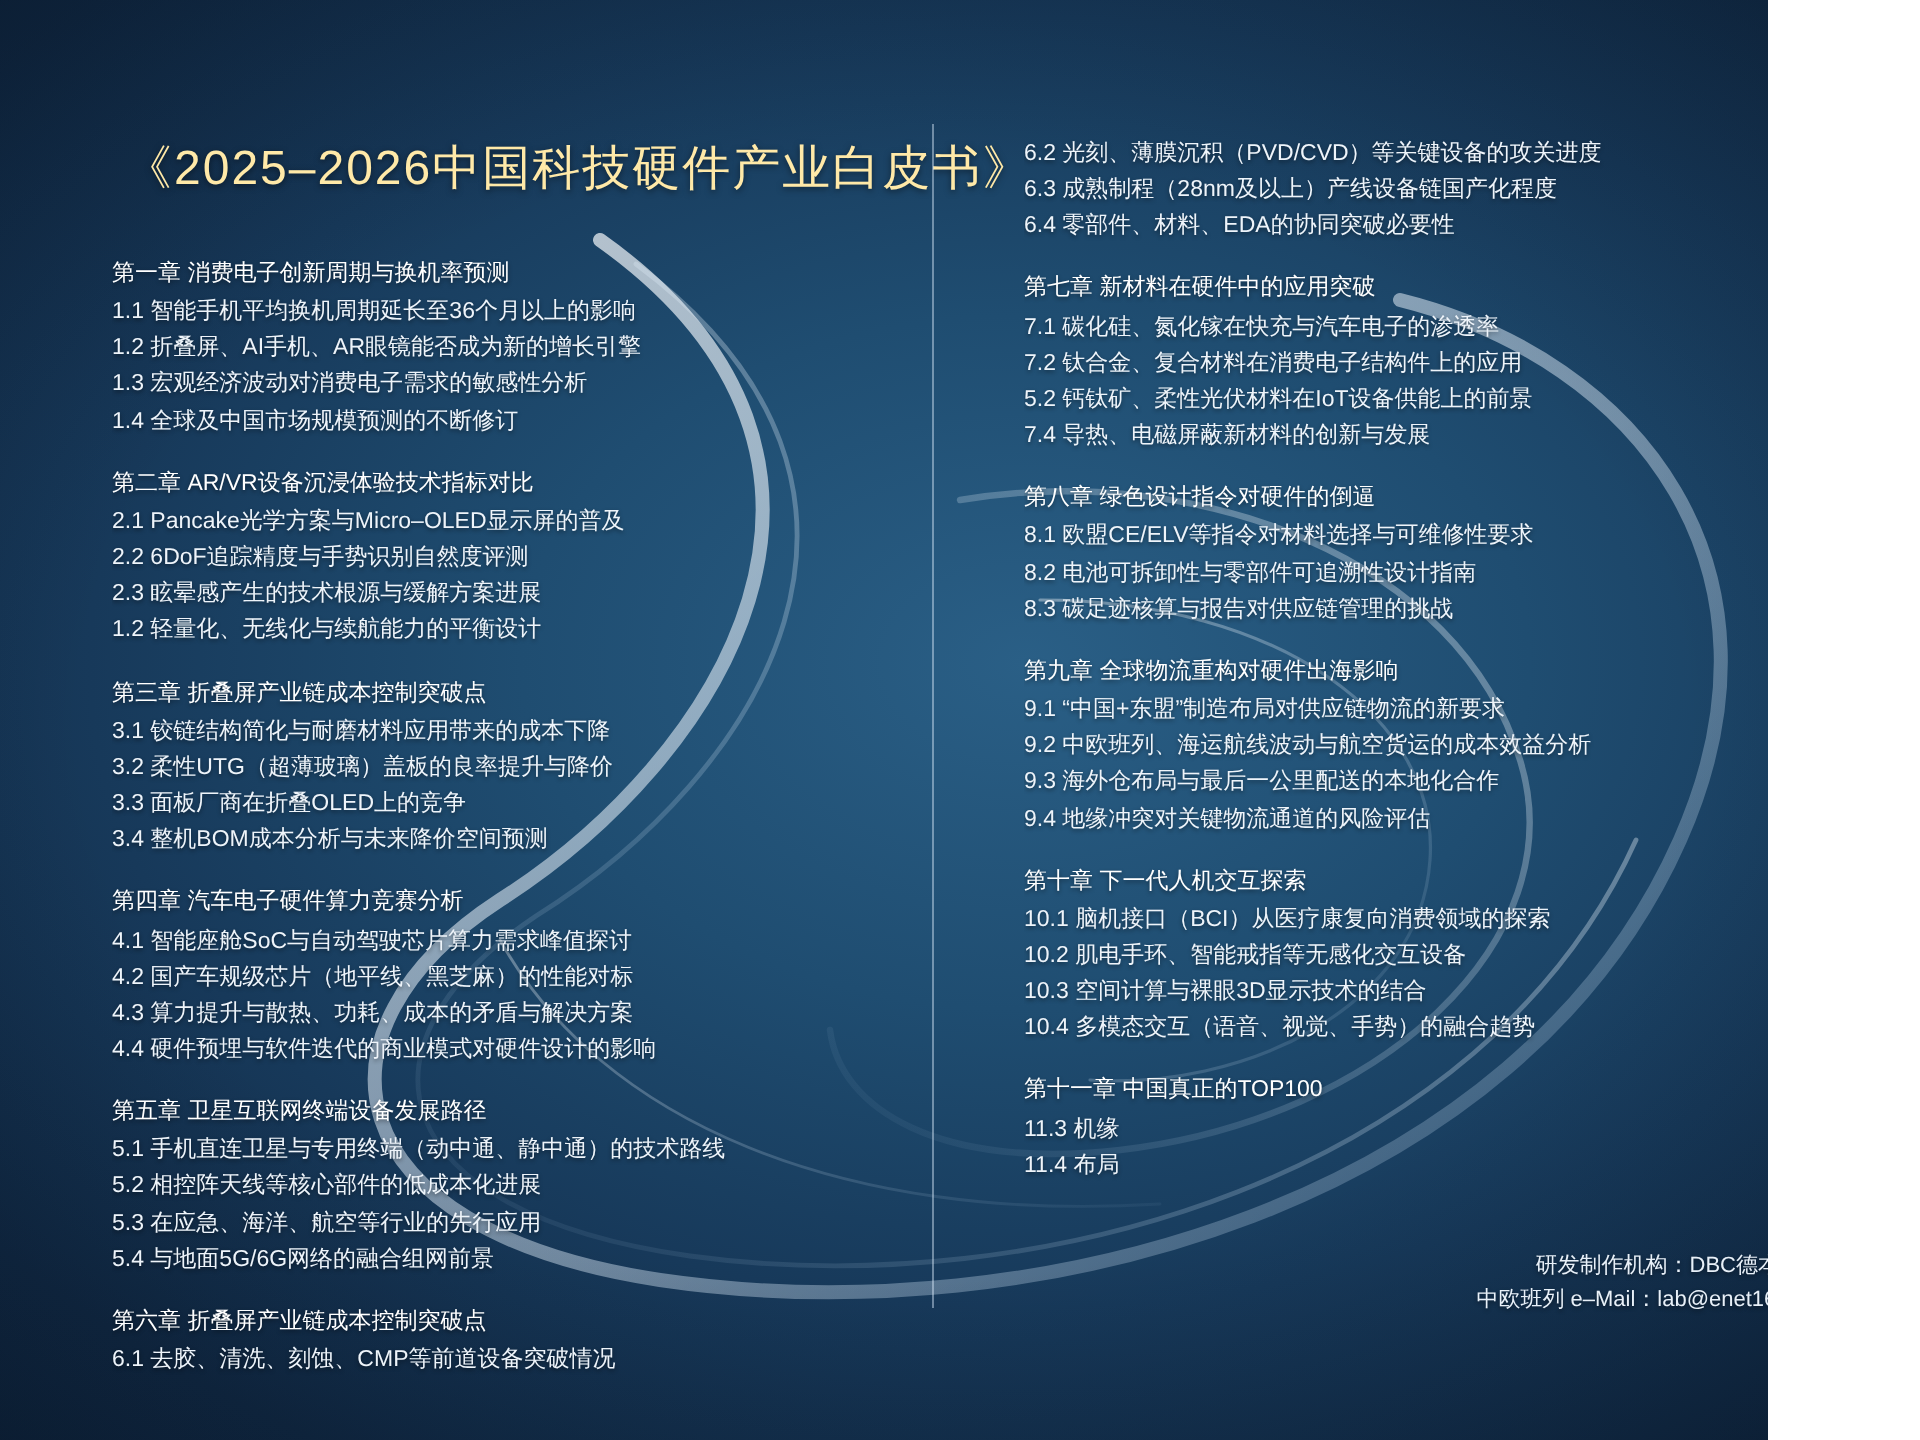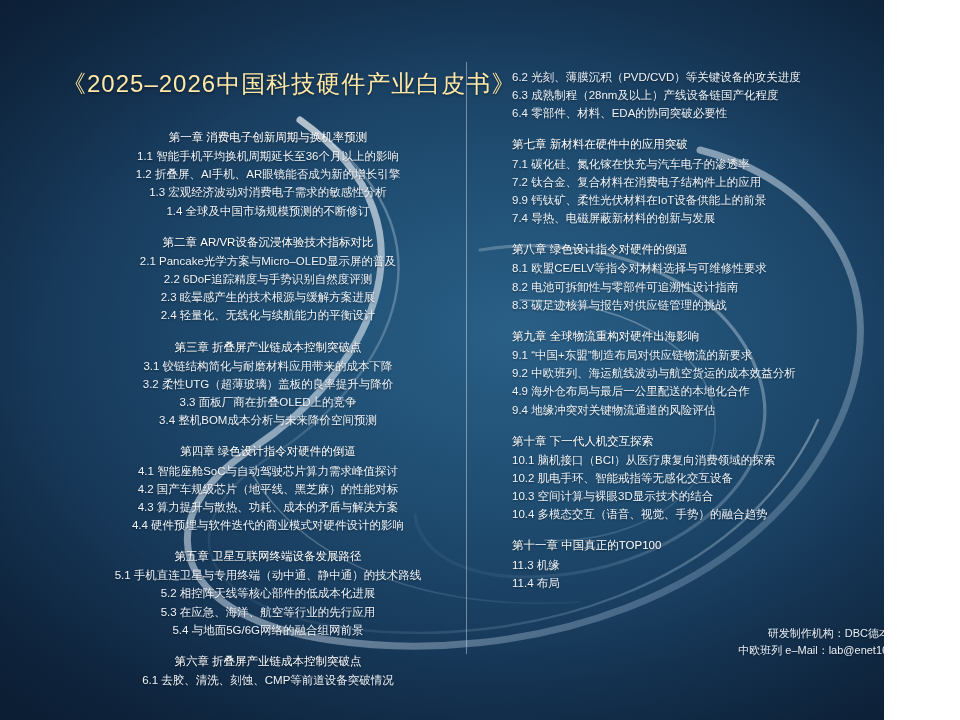--- a/index.html
+++ b/index.html
@@ -52,24 +52,23 @@
     background: rgba(220,235,250,0.45);
   }
   .col {
     position: absolute;
     color: #eef4fa;
     font-size: 11.5px;
     line-height: 1.58;
     text-shadow: 0 1px 2px rgba(0,0,0,0.45);
   }
   .col-left {
-    left: 72px;
+    left: 56px;
     top: 128px;
     width: 392px;
-    text-align: center;
   }
   .col-right {
     left: 512px;
     top: 68px;
     width: 400px;
   }
   .chapter {
     margin-bottom: 13px;
   }
   .chapter-head {
@@ -131,31 +130,31 @@
         <div class="line">1.1 智能手机平均换机周期延长至36个月以上的影响</div>
         <div class="line">1.2 折叠屏、AI手机、AR眼镜能否成为新的增长引擎</div>
         <div class="line">1.3 宏观经济波动对消费电子需求的敏感性分析</div>
         <div class="line">1.4 全球及中国市场规模预测的不断修订</div>
       </div>
       <div class="chapter">
         <div class="chapter-head line">第二章 AR/VR设备沉浸体验技术指标对比</div>
         <div class="line">2.1 Pancake光学方案与Micro–OLED显示屏的普及</div>
         <div class="line">2.2 6DoF追踪精度与手势识别自然度评测</div>
         <div class="line">2.3 眩晕感产生的技术根源与缓解方案进展</div>
-        <div class="line">2.4 轻量化、无线化与续航能力的平衡设计</div>
+        <div class="line">1.2 轻量化、无线化与续航能力的平衡设计</div>
       </div>
       <div class="chapter">
         <div class="chapter-head line">第三章 折叠屏产业链成本控制突破点</div>
         <div class="line">3.1 铰链结构简化与耐磨材料应用带来的成本下降</div>
         <div class="line">3.2 柔性UTG（超薄玻璃）盖板的良率提升与降价</div>
         <div class="line">3.3 面板厂商在折叠OLED上的竞争</div>
         <div class="line">3.4 整机BOM成本分析与未来降价空间预测</div>
       </div>
       <div class="chapter">
-        <div class="chapter-head line">第四章 绿色设计指令对硬件的倒逼</div>
+        <div class="chapter-head line">第四章 汽车电子硬件算力竞赛分析</div>
         <div class="line">4.1 智能座舱SoC与自动驾驶芯片算力需求峰值探讨</div>
         <div class="line">4.2 国产车规级芯片（地平线、黑芝麻）的性能对标</div>
         <div class="line">4.3 算力提升与散热、功耗、成本的矛盾与解决方案</div>
         <div class="line">4.4 硬件预埋与软件迭代的商业模式对硬件设计的影响</div>
       </div>
       <div class="chapter">
         <div class="chapter-head line">第五章 卫星互联网终端设备发展路径</div>
         <div class="line">5.1 手机直连卫星与专用终端（动中通、静中通）的技术路线</div>
         <div class="line">5.2 相控阵天线等核心部件的低成本化进展</div>
         <div class="line">5.3 在应急、海洋、航空等行业的先行应用</div>
@@ -169,34 +168,34 @@
   <div class="col col-right">
       <div class="chapter">
         <div class="line">6.2 光刻、薄膜沉积（PVD/CVD）等关键设备的攻关进度</div>
         <div class="line">6.3 成熟制程（28nm及以上）产线设备链国产化程度</div>
         <div class="line">6.4 零部件、材料、EDA的协同突破必要性</div>
       </div>
       <div class="chapter">
         <div class="chapter-head line">第七章 新材料在硬件中的应用突破</div>
         <div class="line">7.1 碳化硅、氮化镓在快充与汽车电子的渗透率</div>
         <div class="line">7.2 钛合金、复合材料在消费电子结构件上的应用</div>
-        <div class="line">9.9 钙钛矿、柔性光伏材料在IoT设备供能上的前景</div>
+        <div class="line">5.2 钙钛矿、柔性光伏材料在IoT设备供能上的前景</div>
         <div class="line">7.4 导热、电磁屏蔽新材料的创新与发展</div>
       </div>
       <div class="chapter">
         <div class="chapter-head line">第八章 绿色设计指令对硬件的倒逼</div>
         <div class="line">8.1 欧盟CE/ELV等指令对材料选择与可维修性要求</div>
         <div class="line">8.2 电池可拆卸性与零部件可追溯性设计指南</div>
         <div class="line">8.3 碳足迹核算与报告对供应链管理的挑战</div>
       </div>
       <div class="chapter">
         <div class="chapter-head line">第九章 全球物流重构对硬件出海影响</div>
         <div class="line">9.1 “中国+东盟”制造布局对供应链物流的新要求</div>
         <div class="line">9.2 中欧班列、海运航线波动与航空货运的成本效益分析</div>
-        <div class="line">4.9 海外仓布局与最后一公里配送的本地化合作</div>
+        <div class="line">9.3 海外仓布局与最后一公里配送的本地化合作</div>
         <div class="line">9.4 地缘冲突对关键物流通道的风险评估</div>
       </div>
       <div class="chapter">
         <div class="chapter-head line">第十章 下一代人机交互探索</div>
         <div class="line">10.1 脑机接口（BCI）从医疗康复向消费领域的探索</div>
         <div class="line">10.2 肌电手环、智能戒指等无感化交互设备</div>
         <div class="line">10.3 空间计算与裸眼3D显示技术的结合</div>
         <div class="line">10.4 多模态交互（语音、视觉、手势）的融合趋势</div>
       </div>
       <div class="chapter">

